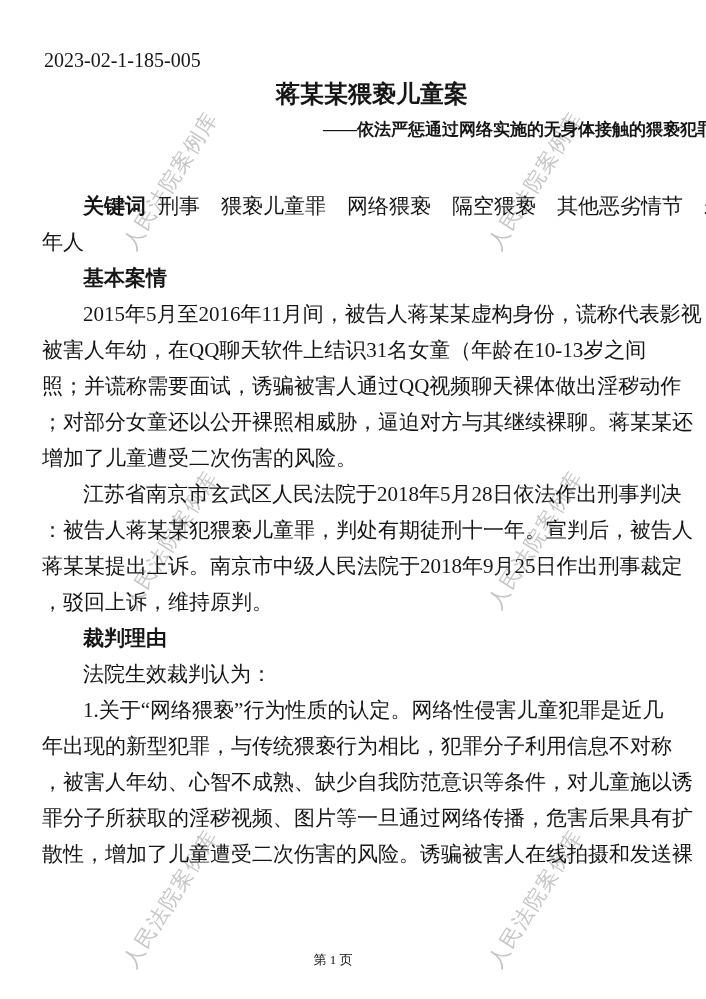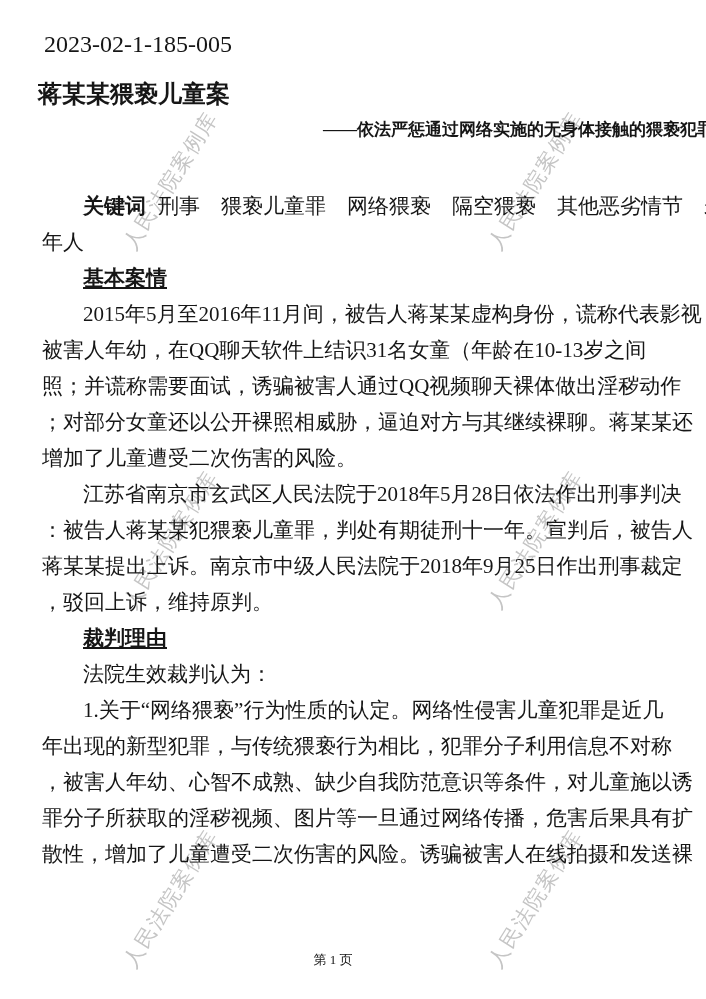--- a/index.html
+++ b/index.html
@@ -26,28 +26,28 @@
   }
   .w1 { left: 138px; top: 232px; }
   .w2 { left: 503px; top: 232px; }
   .w3 { left: 138px; top: 591px; }
   .w4 { left: 503px; top: 591px; }
   .w5 { left: 138px; top: 950px; }
   .w6 { left: 503px; top: 950px; }
 
   .docnum {
     position: absolute;
-    left: 44px; top: 32px;
-    font-size: 24px;
+    left: 44px; top: 48px;
+    font-size: 20px;
     line-height: 24px;
   }
   .title {
     position: absolute;
     left: 0; top: 78px; width: 706px;
-    text-align: left;
+    text-align: center;
     text-indent: 38px;
     font-size: 24px;
     font-weight: bold;
     line-height: 32px;
   }
   .subtitle {
     position: absolute;
     left: 8px; top: 118px; width: 706px;
     text-align: right;
     font-size: 17px;
@@ -61,21 +61,20 @@
   .line {
     height: 36px;
     line-height: 36px;
     font-size: 21px;
     white-space: nowrap;
   }
   .ind { text-indent: 41px; }
   .heading {
     font-weight: bold;
     font-family: "Liberation Sans", sans-serif;
-    text-decoration: underline;
   }
   .kw-label {
     font-weight: bold;
     font-family: "Liberation Sans", sans-serif;
     margin-right: 12px;
   }
   .footer {
     position: absolute;
     left: 0; top: 950px; width: 666px;
     text-align: center;

